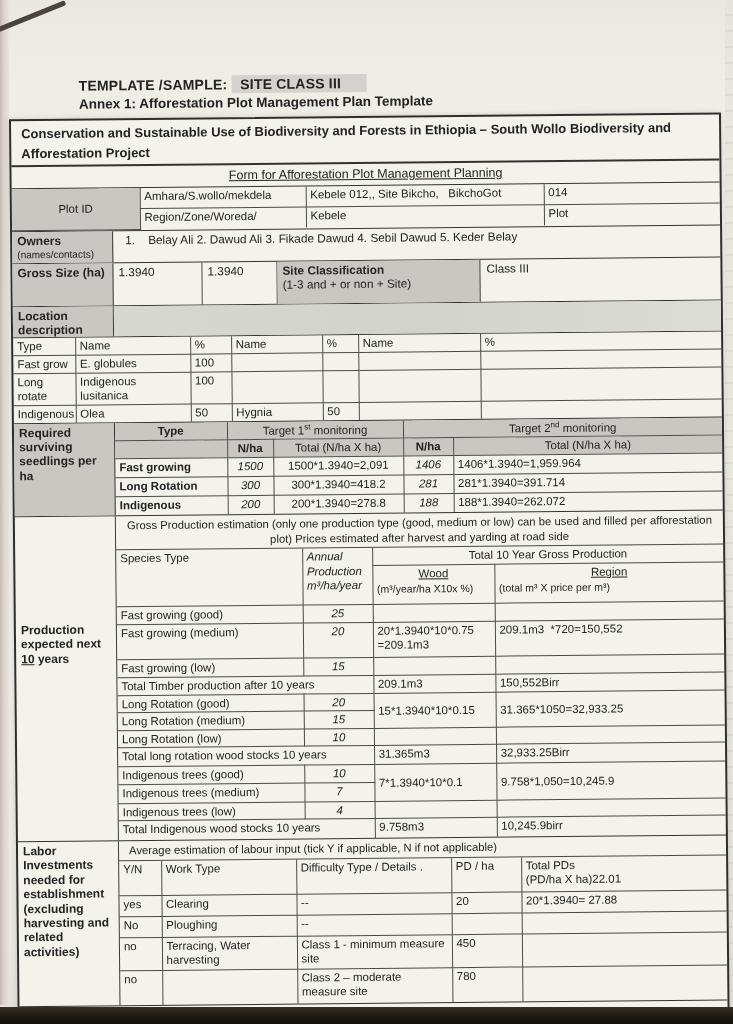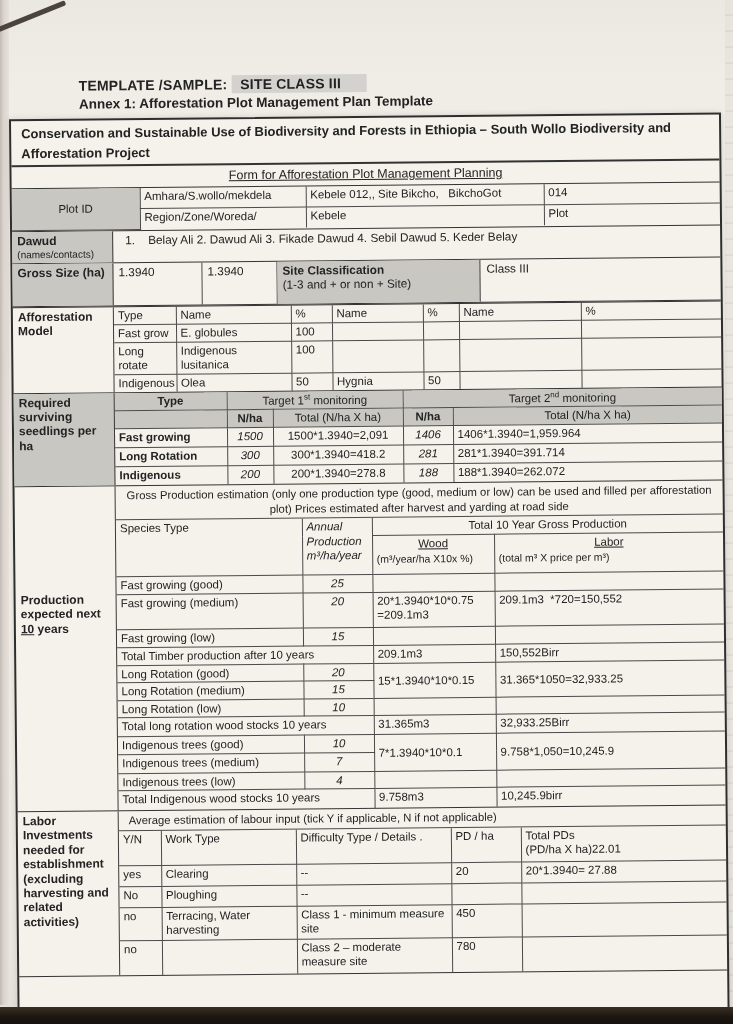--- a/index.html
+++ b/index.html
@@ -137,45 +137,45 @@
       <tr>
         <td style="height:18px">Region/Zone/Woreda/</td>
         <td>Kebele</td>
         <td>Plot</td>
       </tr>
     </tbody>
       </table>
 
     <div class="sec">
       <div class="side gray">
-        <span>Dawud</span>
+        <span>Owners</span>
         <span class="sub">(names/contacts)</span>
       </div>
       <div class="sbody" style="font-size:11.8px;padding:2px 6px 10px 12px;white-space:pre-wrap;">1.    Belay Ali 2. Dawud Ali 3. Fikade Dawud 4. Sebil Dawud 5. Keder Belay</div>
     </div>
 
     <div class="sec">
       <div class="side gray">Gross Size (ha)</div>
       <div class="sbody" style="display:flex;">
         <div style="width:78px;border-right:1px solid #4a4a4a;padding:2px 5px;font-size:11.8px;">1.3940</div>
         <div style="width:64px;border-right:1px solid #4a4a4a;padding:2px 5px;font-size:11.8px;">1.3940</div>
         <div class="gray" style="width:192px;border-right:1px solid #4a4a4a;padding:2px 5px;font-size:11.8px;height:38px;">
           <span class="bold">Site Classification</span><br>
           <span>(1-3 and + or non + Site)</span>
         </div>
         <div style="flex:1;padding:2px 6px;font-size:11.8px;">Class III</div>
       </div>
     </div>
 
     <div class="sec">
+      <div class="side gray" style="height:30px;">Location description</div>
       <div class="sbody loc-body"></div>
     </div>
 
     <div class="sec">
-      <div class="side">Afforestation Model</div>
       <div class="sbody">
         <table class="grid">
           <colgroup>
               <col style="width:62px">
               <col style="width:115px">
               <col style="width:41px">
               <col style="width:91px">
               <col style="width:36px">
               <col style="width:122px">
               <col>
@@ -285,21 +285,21 @@
               <col>
             </colgroup>
           <tbody>
               <tr>
             <td rowspan="2">Species Type</td>
             <td rowspan="2" class="hand fsmall">Annual Production m³/ha/year</td>
             <td colspan="2" class="ctr" style="height:15px">Total 10 Year Gross Production</td>
           </tr>
           <tr>
             <td style="height:36px"><div class="ctr"><span class="uline">Wood</span></div><span class="fsmall">(m³/year/ha X10x %)</span></td>
-            <td><div class="ctr"><span class="uline">Labor</span></div><span class="fsmall">(total m³ X price per m³)</span></td>
+            <td><div class="ctr"><span class="uline">Region</span></div><span class="fsmall">(total m³ X price per m³)</span></td>
           </tr>
           <tr>
             <td style="height:14px">Fast growing (good)</td>
             <td class="hand ctr">25</td>
             <td></td>
             <td></td>
           </tr>
           <tr>
             <td style="height:32px">Fast growing (medium)</td>
             <td class="hand ctr">20</td>

